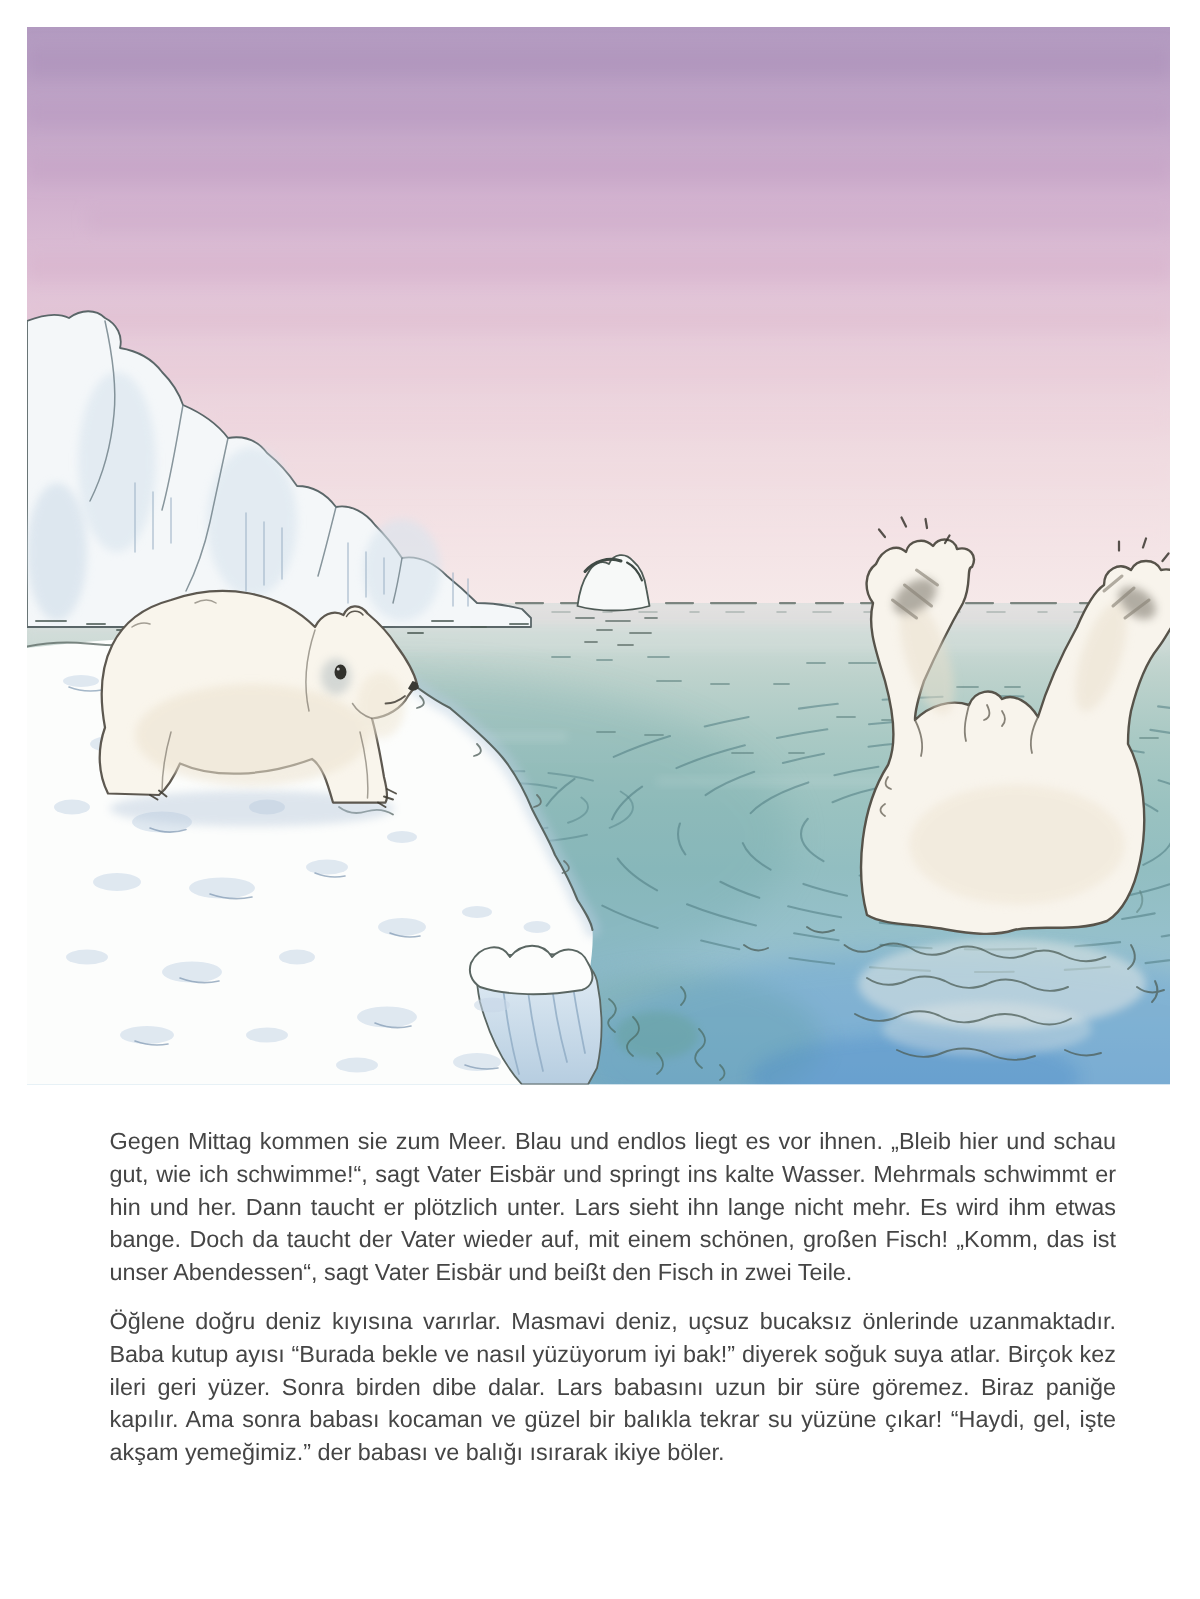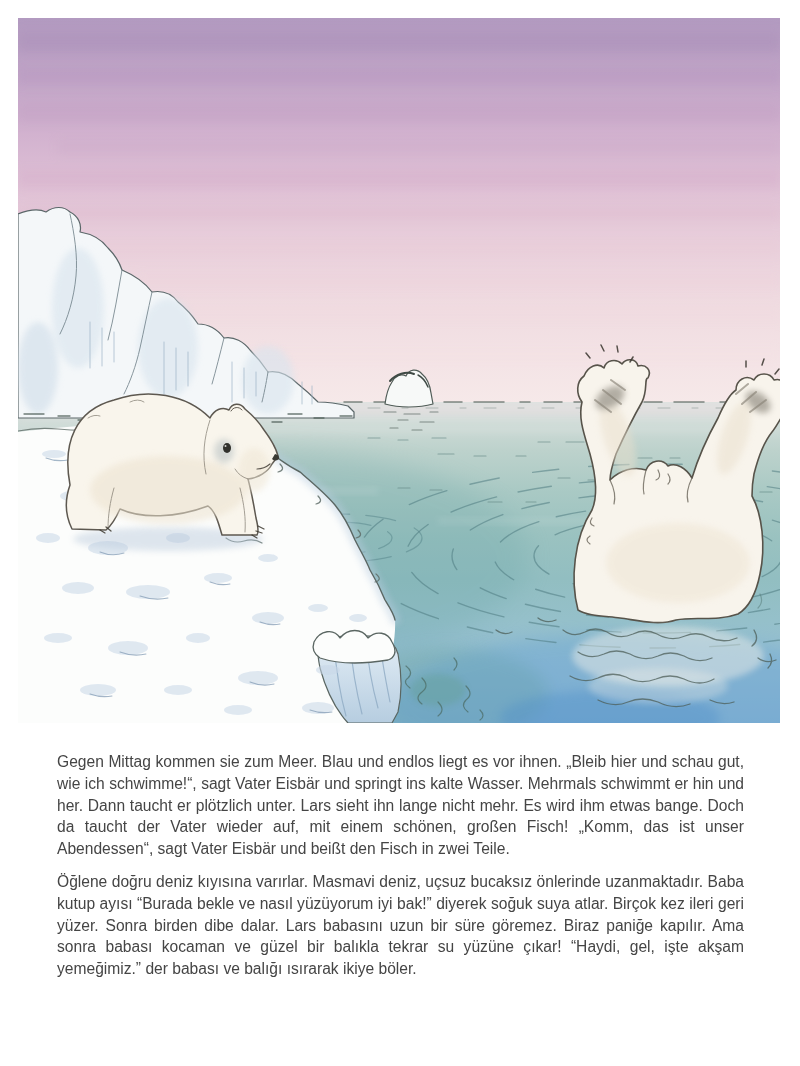--- a/index.html
+++ b/index.html
@@ -10,21 +10,21 @@
   }
   .page{position:relative;width:800px;height:1066px;overflow:hidden;background:#ffffff;}
   figure.illustration{position:absolute;left:18px;top:18px;width:762px;height:705px;margin:0;}
   figure.illustration svg{display:block;width:100%;height:100%;}
   svg path, svg ellipse, svg circle, svg line{stroke-linecap:round;stroke-linejoin:round;}
   .story{
     position:absolute;left:57px;top:751px;width:687px;
     color:var(--text-color,#454545);
     font-size:15.6px;line-height:21.8px;text-align:justify;
   }
-  .story p{margin:0 0 11px 0;}
+  .story p{margin:0 0 11px 16px;}
 </style>
 </head>
 <body>
 
 <div class="page">
 
   <figure class="illustration">
     <svg viewBox="0 0 762 705" preserveAspectRatio="none" aria-hidden="true">
       <defs>
         <linearGradient id="skyGrad" x1="0" y1="0" x2="0" y2="1">

